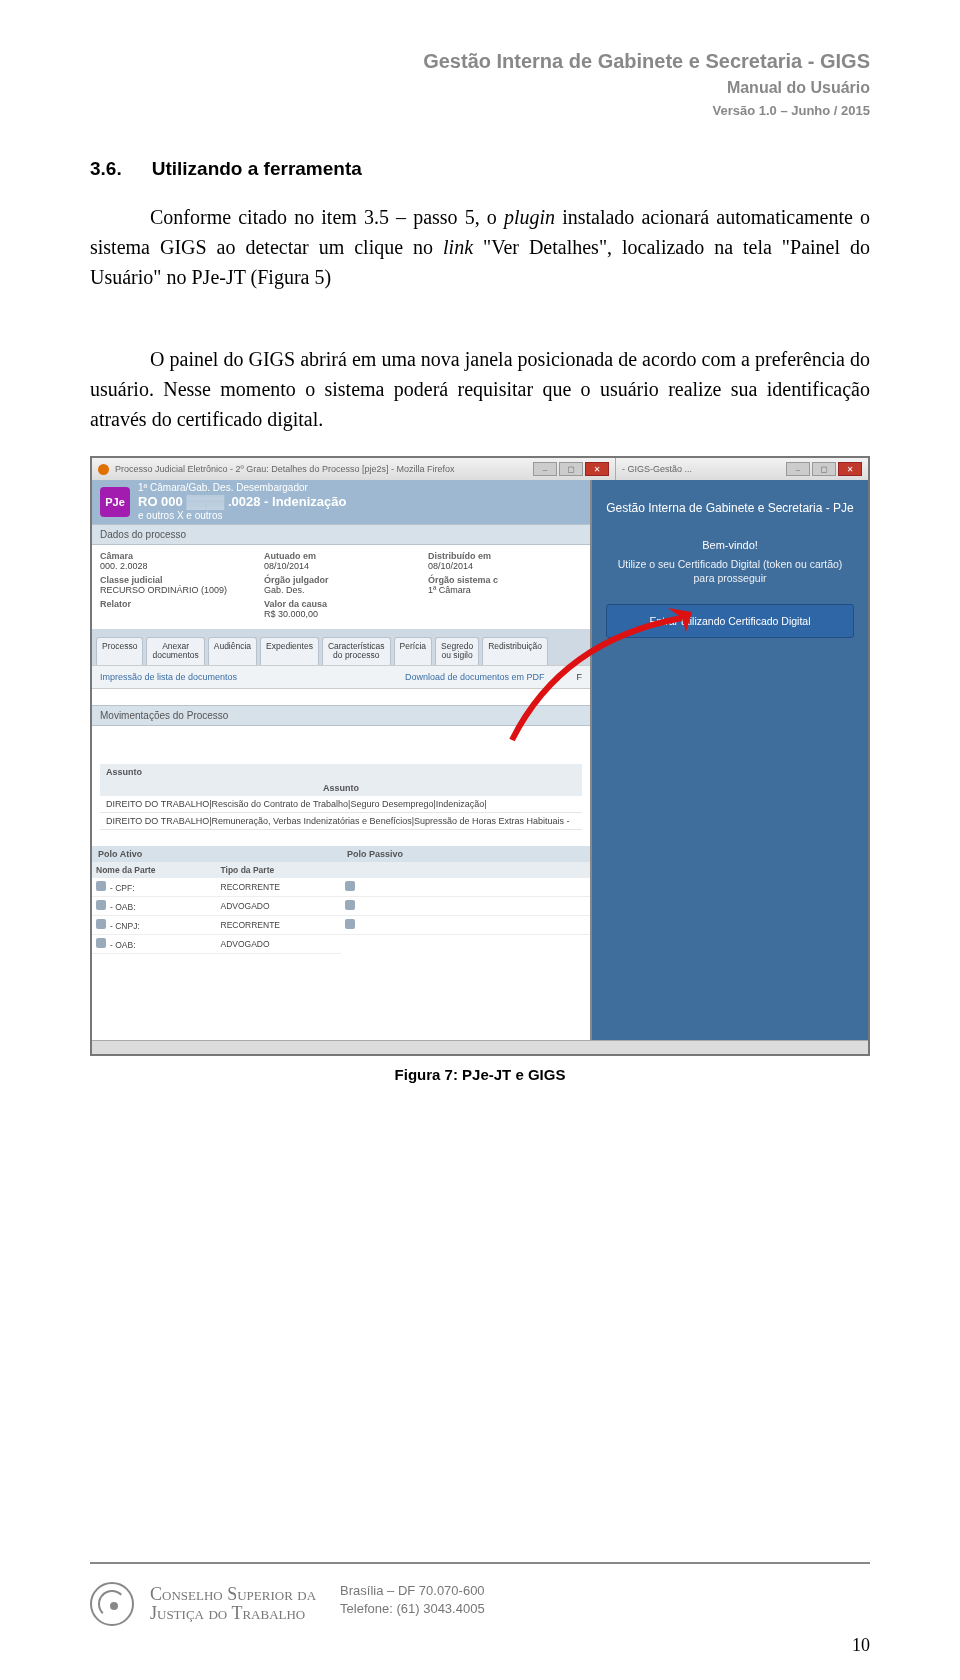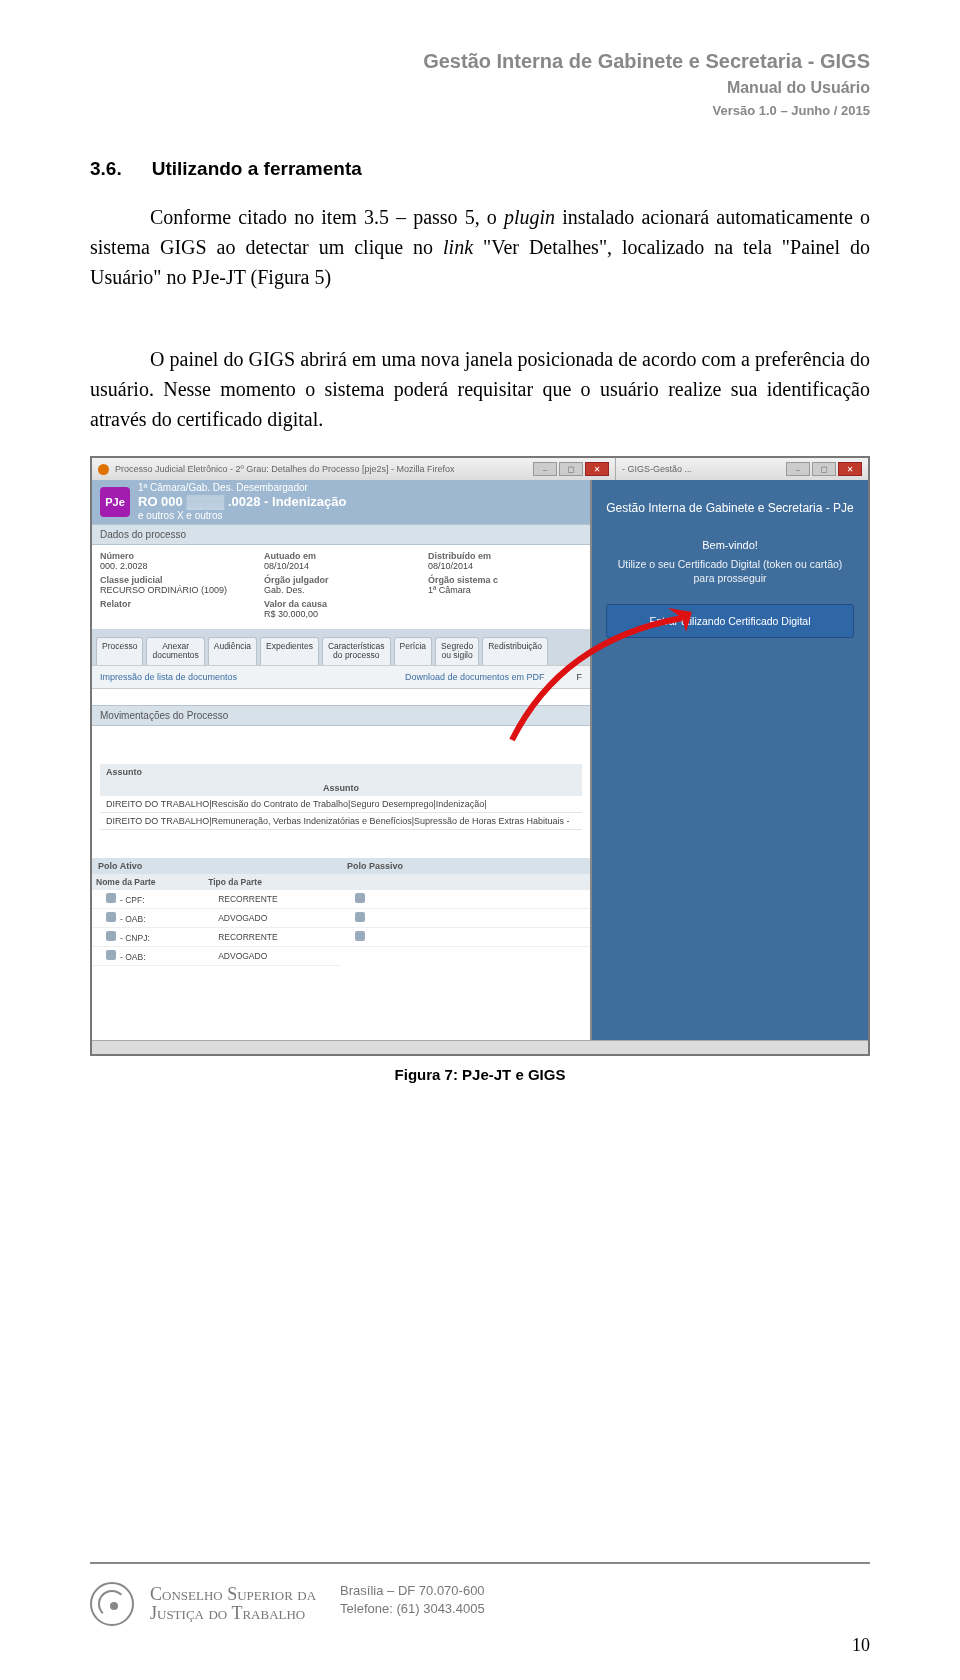--- a/index.html
+++ b/index.html
@@ -59,26 +59,26 @@
   .proc-grid { display:grid; grid-template-columns: 1fr 1fr 1fr; gap:4px 10px; padding:6px 8px 10px; font-size:9px; color:#555; background:#fff;}
   .proc-grid .lbl{ font-weight:bold; color:#666;}
   .proc-grid .val{ color:#444;}
   .tabs { display:flex; gap:3px; background:#cfd9e3; padding:8px 4px 0; font-size:8.5px; }
   .tab  { background:#eef2f6; border:1px solid #b8c2cc; border-bottom:none; padding:4px 5px; border-radius:3px 3px 0 0; text-align:center; white-space:pre-line; line-height:1.1; }
   .tabrow2 { display:flex; gap:6px; background:#f0f3f6; padding:6px 8px; font-size:9px; border-top:1px solid #ccc; border-bottom:1px solid #ccc;}
   .linkish { color:#3b6ea5; }
   .mov-table { padding:6px 8px; font-size:9px; background:#fff;margin-top:32px;}
   .mov-table .th{ background:#e8edf2; padding:3px 6px; font-weight:bold; color:#555; display:flex;}
   .mov-table .row{ padding:3px 6px; border-bottom:1px solid #e5e5e5; color:#444;}
-  .parts { display:flex; gap:0; font-size:9px;margin-top:12px;}
+  .parts { display:flex; gap:0; font-size:9px;}
   .parts .half{ flex:1; }
   .parts .phdr{ background:#d7e1ea; padding:3px 6px; font-weight:bold; color:#555;}
   .ptbl { width:100%; border-collapse:collapse; font-size:8.5px;}
   .ptbl th{ background:#e8edf2; padding:3px 4px; text-align:left; color:#555;}
-  .ptbl td{ padding:3px 14px; border-bottom:1px solid #eee; color:#444;}
+  .ptbl td{ padding:3px 4px; border-bottom:1px solid #eee; color:#444;}
   .picon{ display:inline-block; width:10px; height:10px; background:#9ab; border-radius:2px; margin-right:4px;}
 
   
   .gigs-body{ padding:20px 14px; font-size:11px; text-align:center;}
   .gigs-t1{ font-size:12px; line-height:1.4; margin-bottom:22px;}
   .gigs-t2{ font-size:11px; margin-bottom:6px;}
   .gigs-t3{ font-size:10.5px; opacity:.9; margin-bottom:18px; line-height:1.4;}
   .gigs-btn{ background:#2f66a6; border:1px solid #224e83; color:#fff; padding:10px 8px; font-size:10.5px; border-radius:3px; cursor:pointer;}
   .arrow{ position:absolute; width:210px; height:150px; pointer-events:none;}
   .arrow svg{ width:100%; height:100%;}
@@ -157,21 +157,21 @@
           <div class="pje-logo">PJe</div>
           <div class="pje-title">
             <div>1ª Câmara/Gab. Des.          Desembargador</div>
             <div><span class="big">RO 000</span><span class="big" style="opacity:.4"> ▓▓▓▓ </span><span class="big">.0028 - Indenização</span></div>
             <div>e outros X              e outros</div>
           </div>
         </div>
         <div class="section-hdr">Dados do processo</div>
         <div class="proc-grid">
           <div>
-              <div class="lbl">Número</div>
+              <div class="lbl">Câmara</div>
               <div class="val">000.              2.0028</div>
             </div>
           <div>
               <div class="lbl">Autuado em</div>
               <div class="val">08/10/2014</div>
             </div>
           <div>
               <div class="lbl">Distribuído em</div>
               <div class="val">08/10/2014</div>
             </div>

